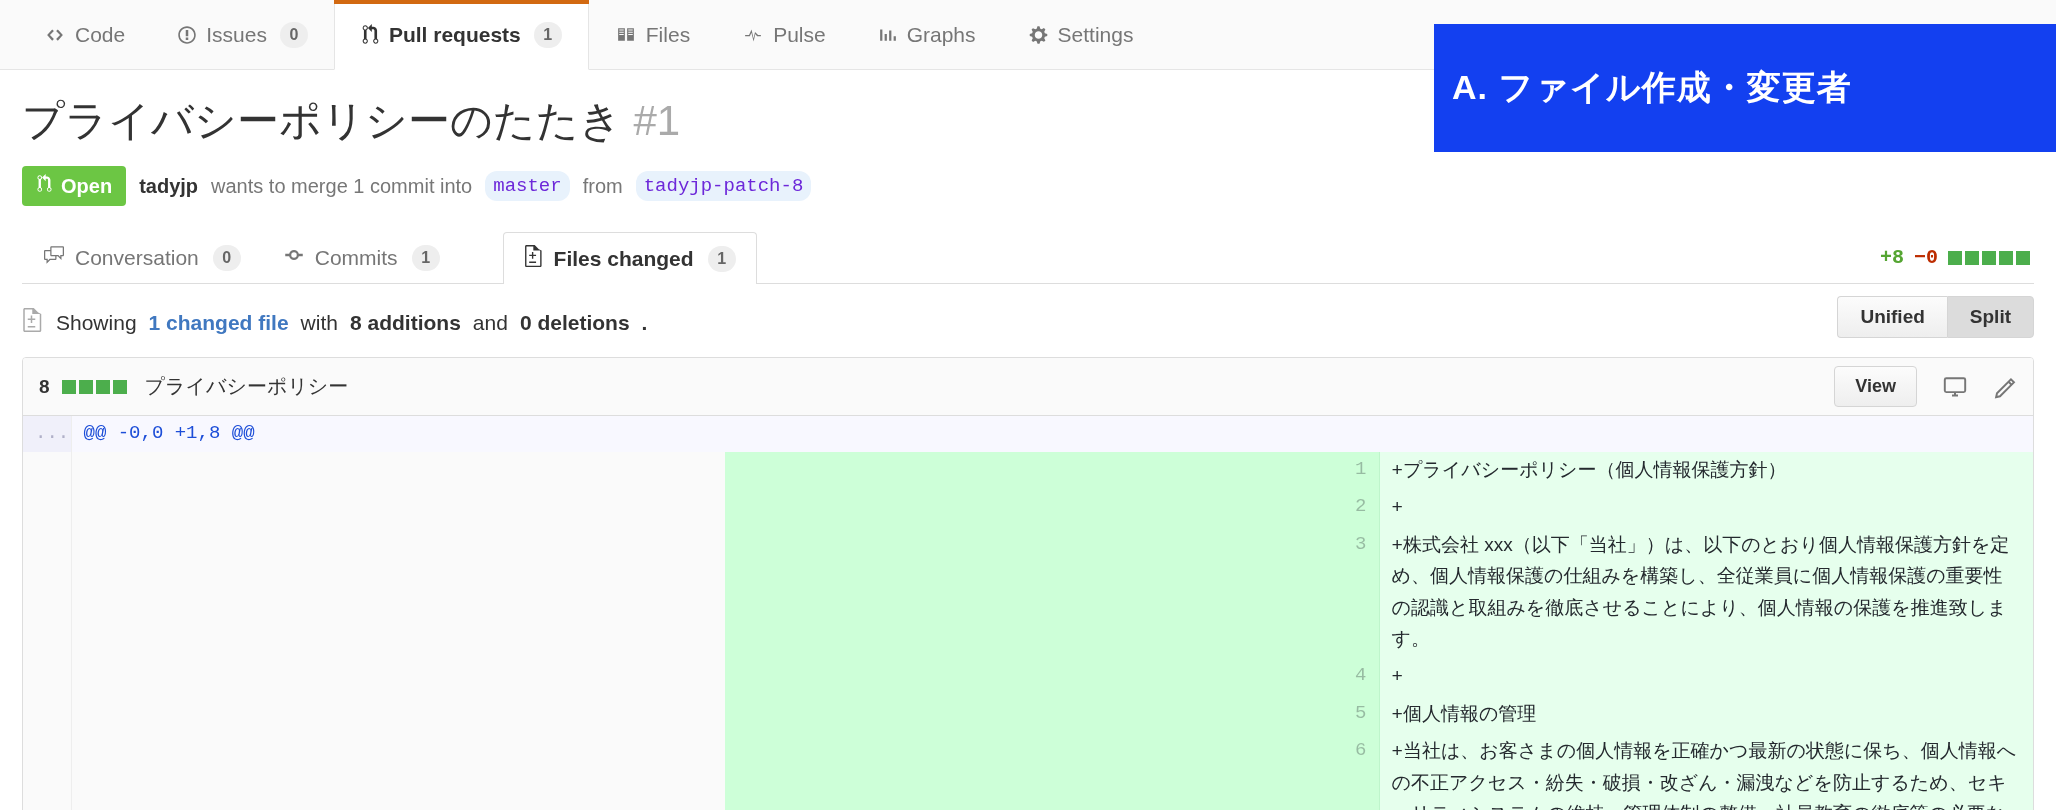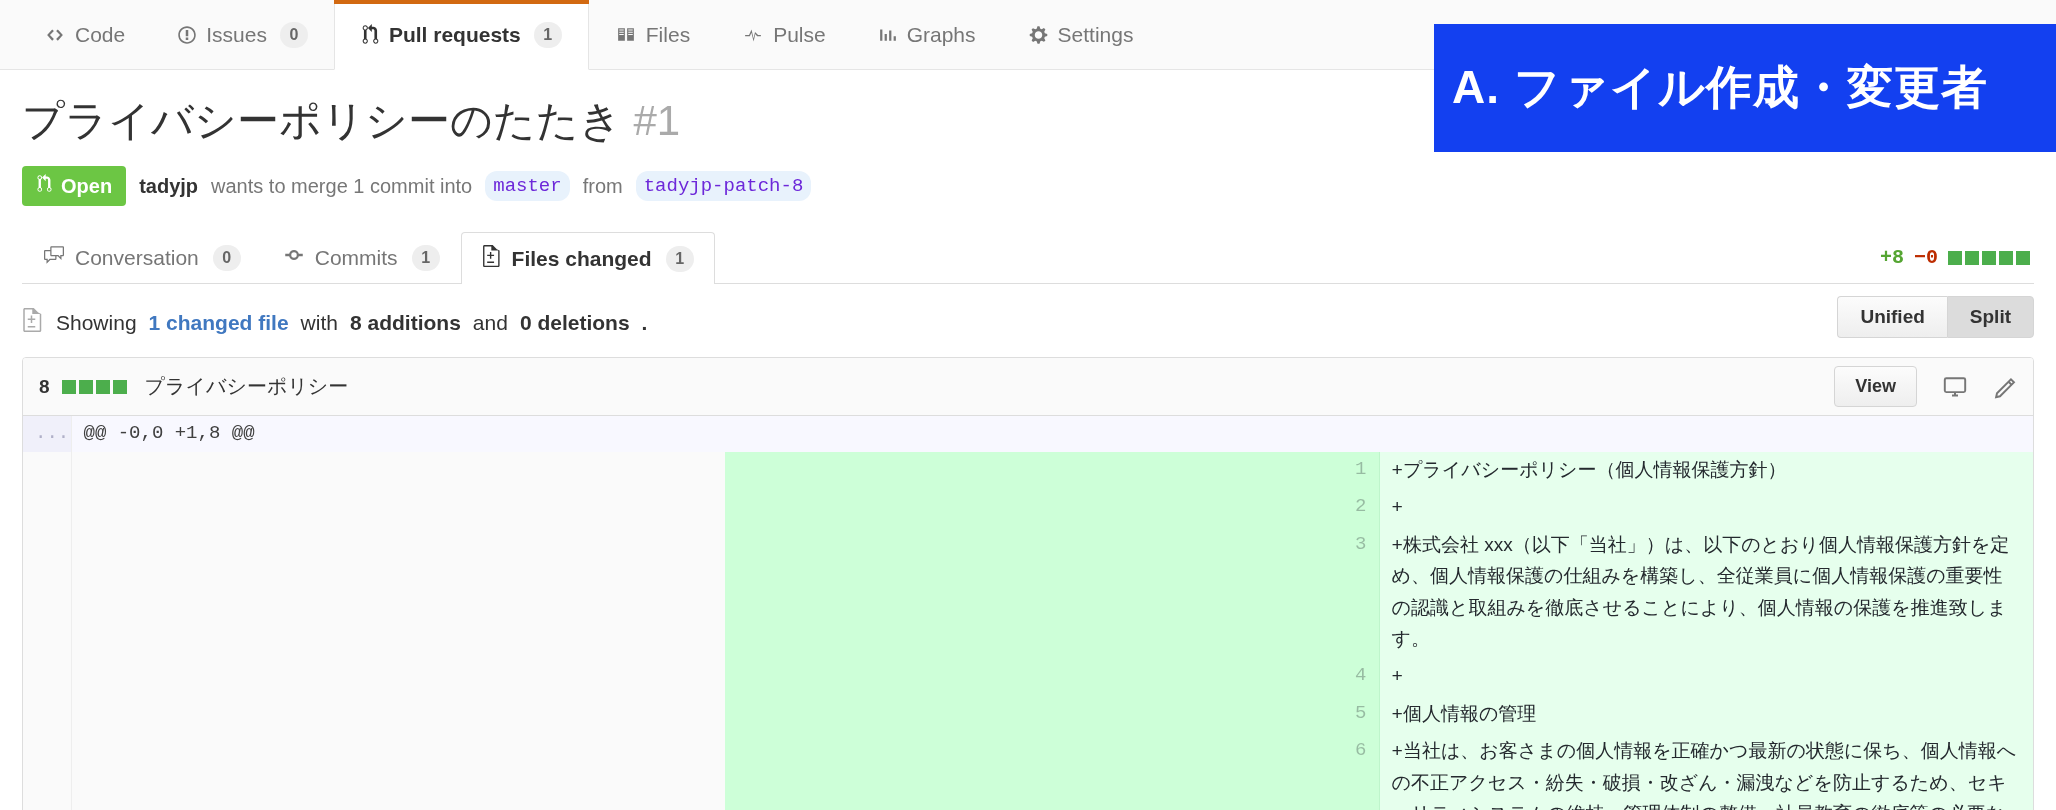--- a/index.html
+++ b/index.html
@@ -134,20 +134,21 @@
     border-bottom: none;
     white-space: nowrap;
   }
   .tab.active {
     background: #fff;
     color: #333;
     border-color: #ddd;
     border-radius: 4px 4px 0 0;
     margin-bottom: -1px;
     font-weight: 600;
+    margin-left: 42px;
   }
   .diffstat-summary {
     position: absolute; right: 4px; bottom: 14px;
     display: flex; align-items: center; gap: 10px;
     font-family: "Liberation Mono", "DejaVu Sans Mono", monospace;
     font-size: 20px;
     font-weight: 700;
   }
   .add-count { color: #55a532; }
   .del-count { color: #bd2c00; }
@@ -217,38 +218,38 @@
     width: 48px;
     text-align: right;
     color: #aaa;
     background: #fafafa;
     border-right: 1px solid #eee;
     padding: 3px 10px;
     user-select: none;
     font-size: 18px;
   }
   td.code { width: calc(50% - 48px); }
-  tr.hunk td { background: #f8f8ff; color: #404040; }
+  tr.hunk td { background: #f8f8ff; color: #1d4ed8; }
   tr.hunk td.num { color: #b0b0c8; background: #f0f0fa; }
   td.empty { background: #fafafa; }
   td.num.empty { background: #fafafa; border-right: 1px solid #eee; color: transparent; }
   td.num.add { background: #cdffd8; color: #8f9; color: rgba(27,31,35,.3); border-right: 1px solid #bef5cb; }
   td.code.add { background: #e6ffed; color: #24292e; }
   .ja { font-family: "Liberation Sans", "DejaVu Sans", sans-serif; font-size: 19px; }
 
   
   .annotation {
     position: absolute;
     left: 1434px; top: 24px;
     width: 622px; height: 128px;
     background: #1340f0;
     color: #fff;
     display: flex; align-items: center;
     padding-left: 18px;
-    font-size: 46px;
+    font-size: 34px;
     font-weight: 700;
     letter-spacing: 1px;
     z-index: 50;
     white-space: nowrap;
   }
 </style>
 </head>
 <body>
 
 <div class="page">

